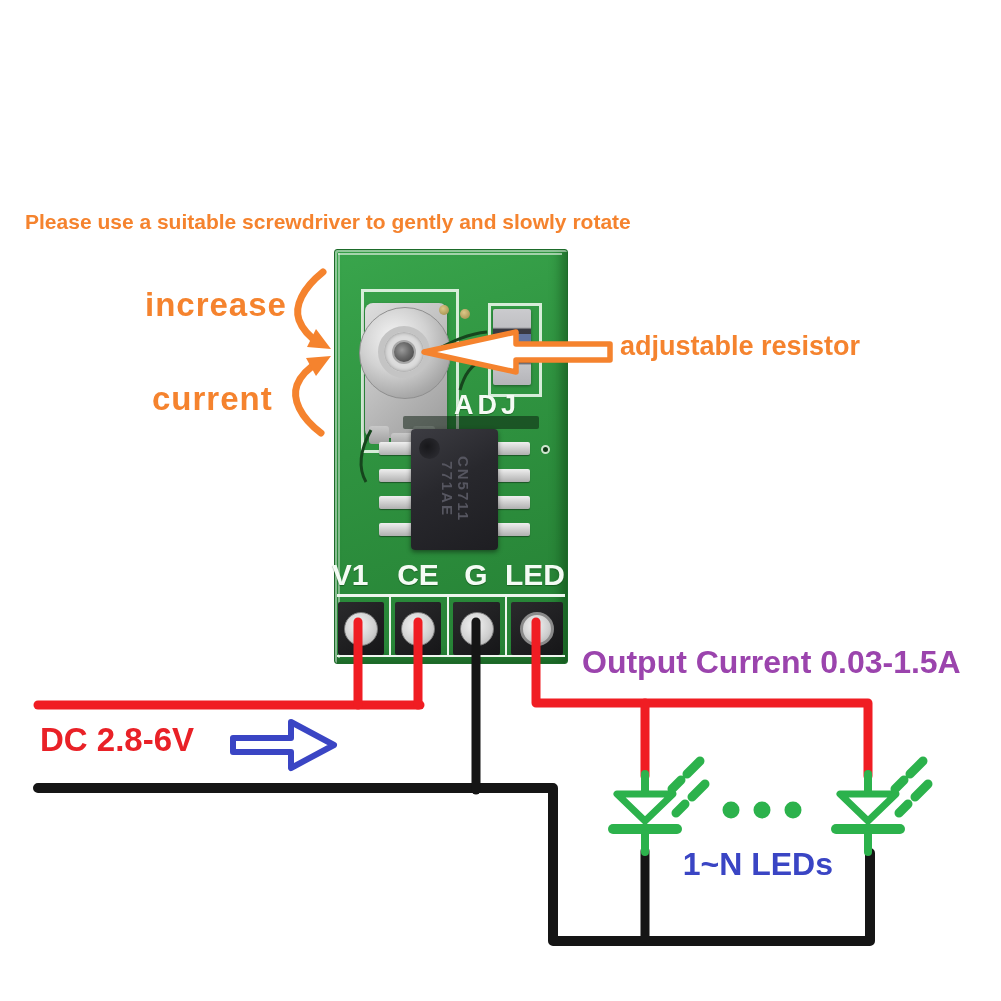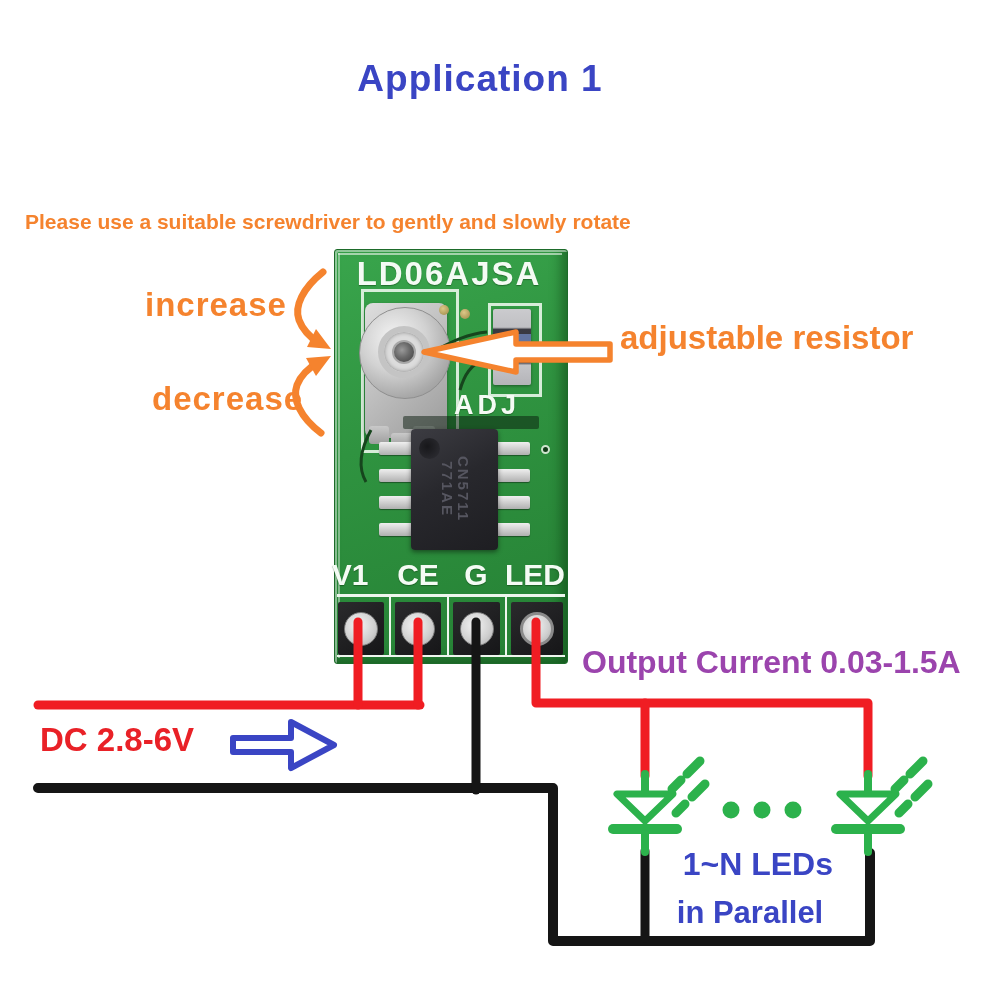--- a/index.html
+++ b/index.html
@@ -76,25 +76,23 @@
   .overlay{position:absolute;left:0;top:0;width:1001px;height:1001px;z-index:5;pointer-events:none;}
   .toplabels{z-index:6;}
   .pin-label{position:absolute;top:309px;font-size:30px;color:#f4fbf4;text-align:center;z-index:4;
     text-shadow:0 1px 1px rgba(0,40,0,.4);}
 </style>
 </head>
 <body>
 
 <div class="canvas">
 
-  <div class="lbl t-blue center toplabels" style="left:0;top:58px;width:960px;font-size:37px;letter-spacing:1px;">Application 1</div>
   <div class="lbl t-orange toplabels" style="left:25px;top:210px;font-size:21px;">Please use a suitable screwdriver to gently and slowly rotate</div>
 
   <div class="board">
-    <div class="lbl t-white center" style="left:0;top:6px;width:228px;font-size:33px;letter-spacing:2px;text-shadow:0 1px 1px rgba(0,40,0,.4);">LD06AJSA</div>
 
     <div class="silk-line" style="left:3px;top:3px;width:224px;height:2px;opacity:.6;"></div>
     <div class="silk-line" style="left:3px;top:3px;width:2px;height:405px;opacity:.45;"></div>
 
     <div class="silk-box" style="left:26px;top:39px;width:92px;height:158px;"></div>
     <div class="pot-plate"></div>
     <div class="pot-lug" style="left:34px;top:176px;width:20px;height:18px;"></div>
     <div class="pot-lug" style="left:78px;top:176px;width:22px;height:18px;"></div>
     <div class="pot-lug" style="left:56px;top:183px;width:24px;height:14px;"></div>
     <div class="pot-body"></div>
@@ -195,20 +193,19 @@
       <path d="M321,433 C300,417 292,399 297,385 C301,374 310,367 320,361" stroke="var(--orange)" stroke-width="7" stroke-linecap="round" fill="none"></path>
       <polygon points="331,356 306,358 316,376" fill="var(--orange)"></polygon>
     </g>
 
     <polygon points="424,352 516,332 516,344 610,344 610,360 516,360 516,372" fill="#ffffff" stroke="var(--orange)" stroke-width="5.5" stroke-linejoin="round"></polygon>
 
     <polygon points="233,738 291,738 291,722 334,745 291,768 291,752 233,752" fill="#ffffff" stroke="var(--blue)" stroke-width="6" stroke-linejoin="round"></polygon>
   </svg>
 
   <div class="lbl t-orange toplabels" style="left:145px;top:287px;font-size:33px;letter-spacing:1px;">increase</div>
-  <div class="lbl t-orange toplabels" style="left:152px;top:381px;font-size:33px;letter-spacing:1px;">decrease</div>
-  <div class="lbl t-orange toplabels" style="left:620px;top:320px;font-size:33px;">adjustable resistor</div>
+  <div class="lbl t-orange toplabels" style="left:152px;top:381px;font-size:33px;letter-spacing:1px;">current</div>
+  <div class="lbl t-orange toplabels" style="left:620px;top:331px;font-size:27px;">adjustable resistor</div>
   <div class="lbl t-purple toplabels" style="left:582px;top:645px;font-size:32px;">Output Current 0.03-1.5A</div>
   <div class="lbl t-red toplabels" style="left:40px;top:722px;font-size:33px;text-align:right;">DC 2.8-6V</div>
   <div class="lbl t-blue center toplabels" style="left:673px;top:847px;width:160px;font-size:32px;text-align:right;">1~N LEDs</div>
-  <div class="lbl t-blue center toplabels" style="left:670px;top:896px;width:160px;font-size:31px;">in Parallel</div>
 
 </div>
 
 </body></html>

